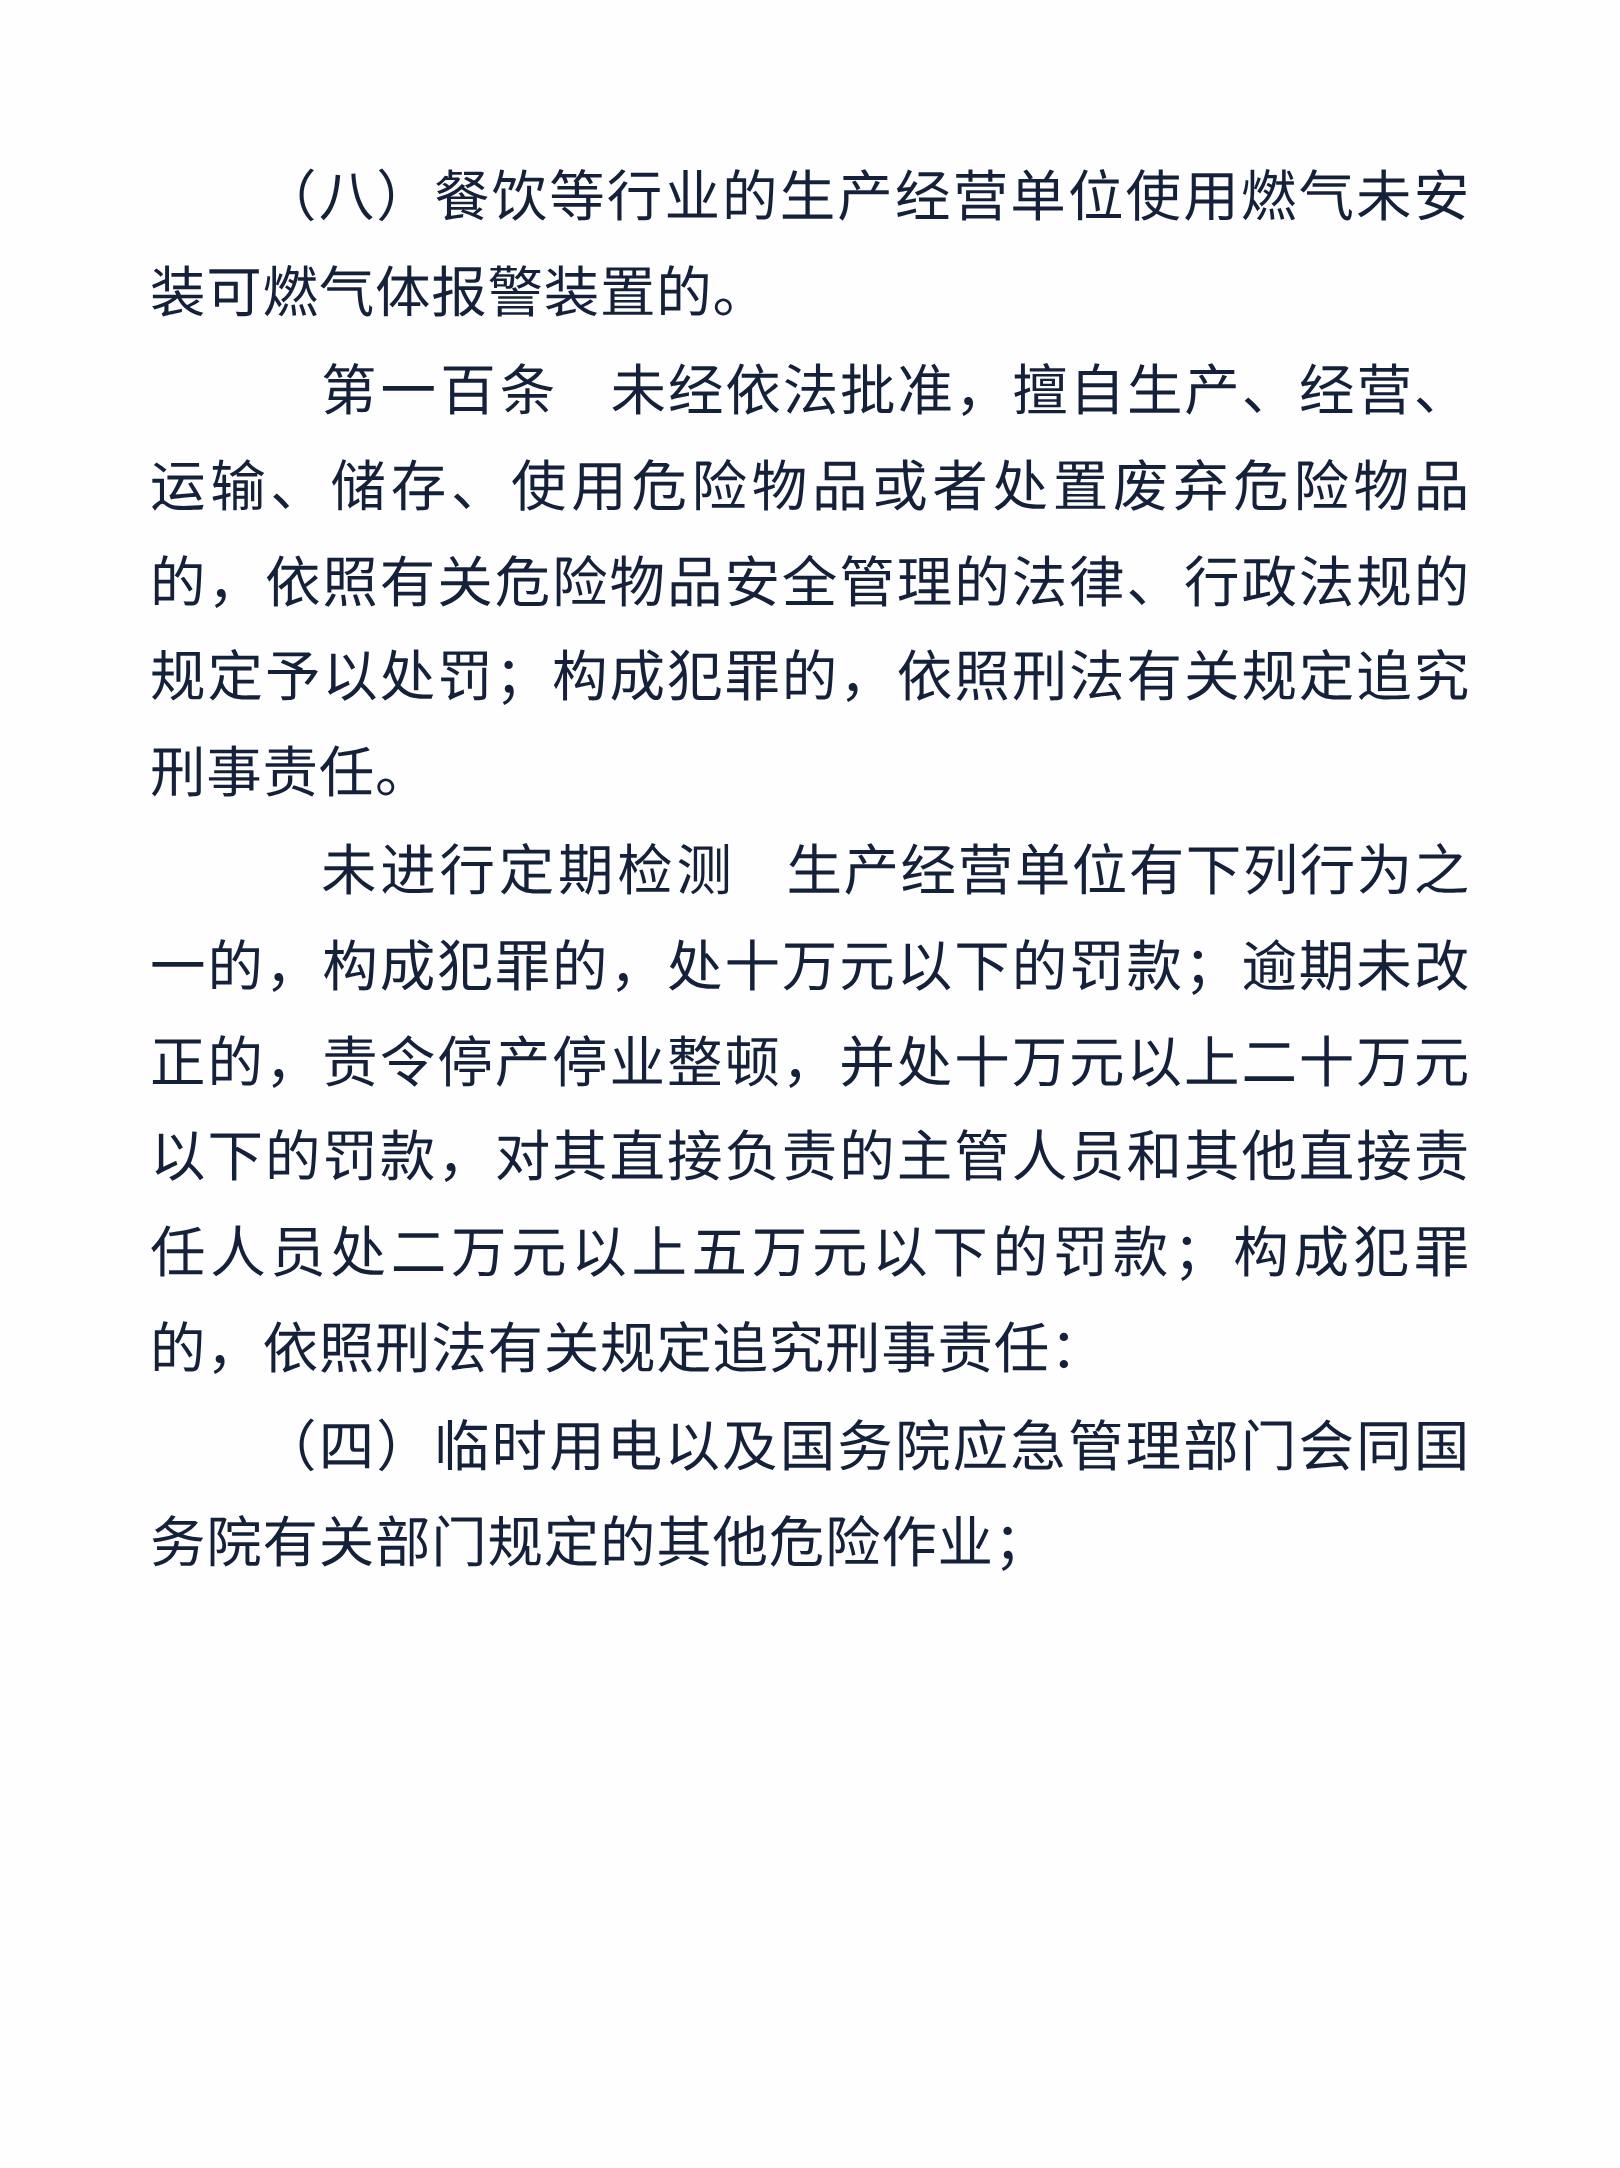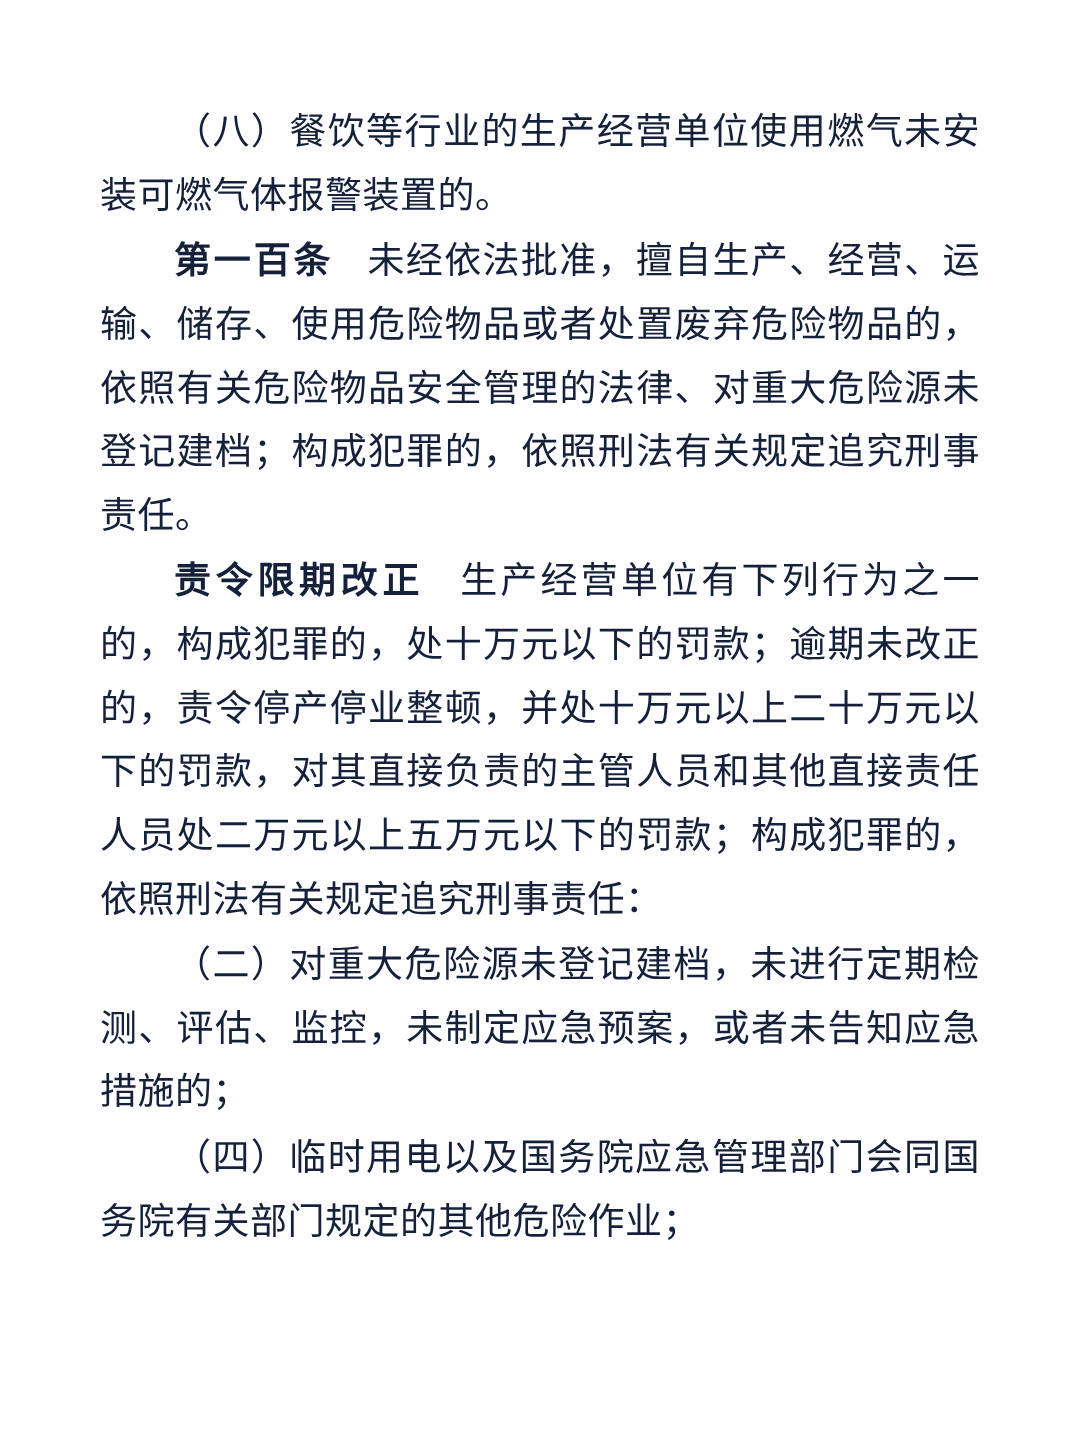--- a/index.html
+++ b/index.html
@@ -28,53 +28,51 @@
     letter-spacing: 0.5px;
     color: #15213a;
     text-align: justify;
     text-justify: inter-ideograph;
   }
   .para {
     margin: 0 0 2px 0;
     text-indent: 2em;
   }
   .art-label {
-    font-weight: bold;
+    font-weight: normal;
     letter-spacing: 2px;
+    margin-left: 40px;
   }
   .art-gap {
     display: inline-block;
     width: 0.9em;
   }
   .sub {
     text-indent: 2em;
   }
 </style>
 </head>
 <body>
 
 <div class="page">
   <div class="doc-body">
 
     <p class="para">
       <span>（八）餐饮等行业的生产经营单位使用燃气未安装可燃气体报警装置的。</span>
     </p>
 
     <p class="para">
-      <span class="art-label">第一百条</span><span class="art-gap"></span><span>未经依法批准，擅自生产、经营、运输、储存、使用危险物品或者处置废弃危险物品的，依照有关危险物品安全管理的法律、对重大危险源未登记建档；构成犯罪的，依照刑法有关规定追究刑事责任。</span>
+      <span class="art-label">第一百条</span><span class="art-gap"></span><span>未经依法批准，擅自生产、经营、运输、储存、使用危险物品或者处置废弃危险物品的，依照有关危险物品安全管理的法律、行政法规的规定予以处罚；构成犯罪的，依照刑法有关规定追究刑事责任。</span>
     </p>
 
     <p class="para">
-      <span class="art-label">责令限期改正</span><span class="art-gap"></span><span>生产经营单位有下列行为之一的，构成犯罪的，处十万元以下的罚款；逾期未改正的，责令停产停业整顿，并处十万元以上二十万元以下的罚款，对其直接负责的主管人员和其他直接责任人员处二万元以上五万元以下的罚款；构成犯罪的，依照刑法有关规定追究刑事责任：</span>
+      <span class="art-label">未进行定期检测</span><span class="art-gap"></span><span>生产经营单位有下列行为之一的，构成犯罪的，处十万元以下的罚款；逾期未改正的，责令停产停业整顿，并处十万元以上二十万元以下的罚款，对其直接负责的主管人员和其他直接责任人员处二万元以上五万元以下的罚款；构成犯罪的，依照刑法有关规定追究刑事责任：</span>
     </p>
 
 
-    <p class="para sub">
-      <span>（二）对重大危险源未登记建档，未进行定期检测、评估、监控，未制定应急预案，或者未告知应急措施的；</span>
-    </p>
 
 
     <p class="para sub">
       <span>（四）临时用电以及国务院应急管理部门会同国务院有关部门规定的其他危险作业；</span>
     </p>
 
   </div>
 </div>
 
 </body></html>

